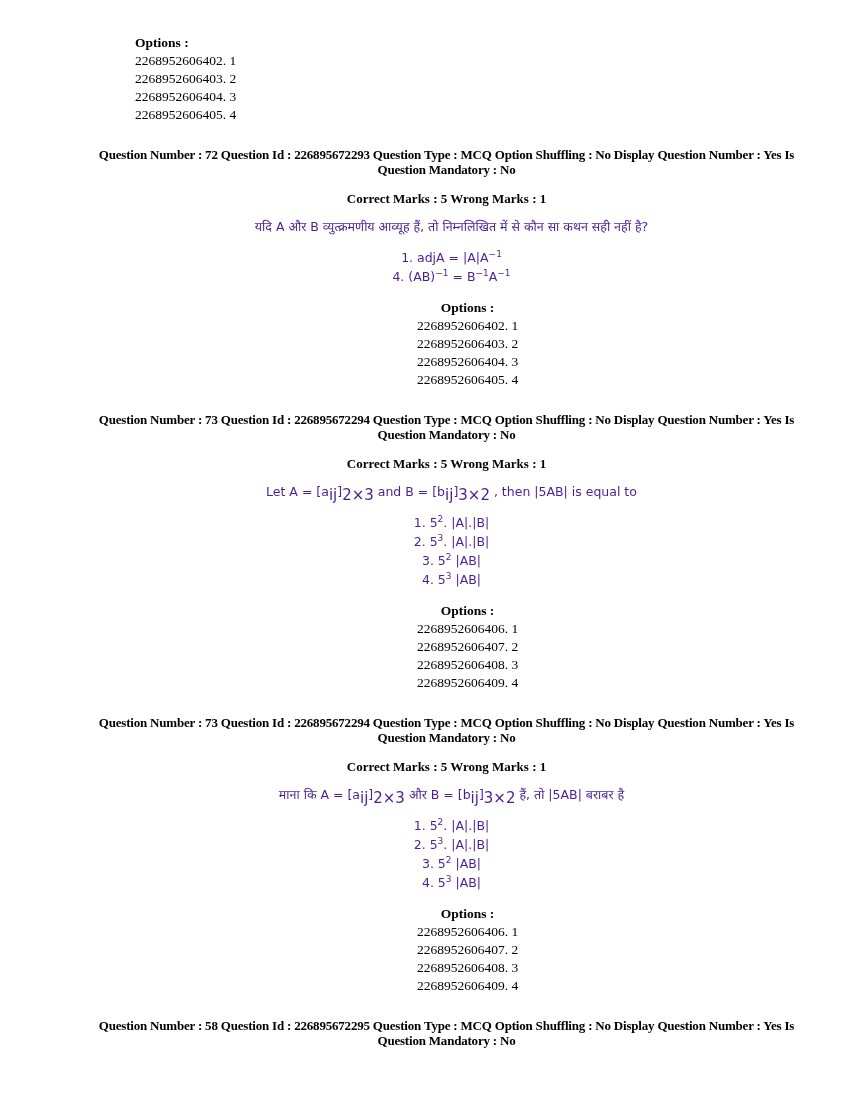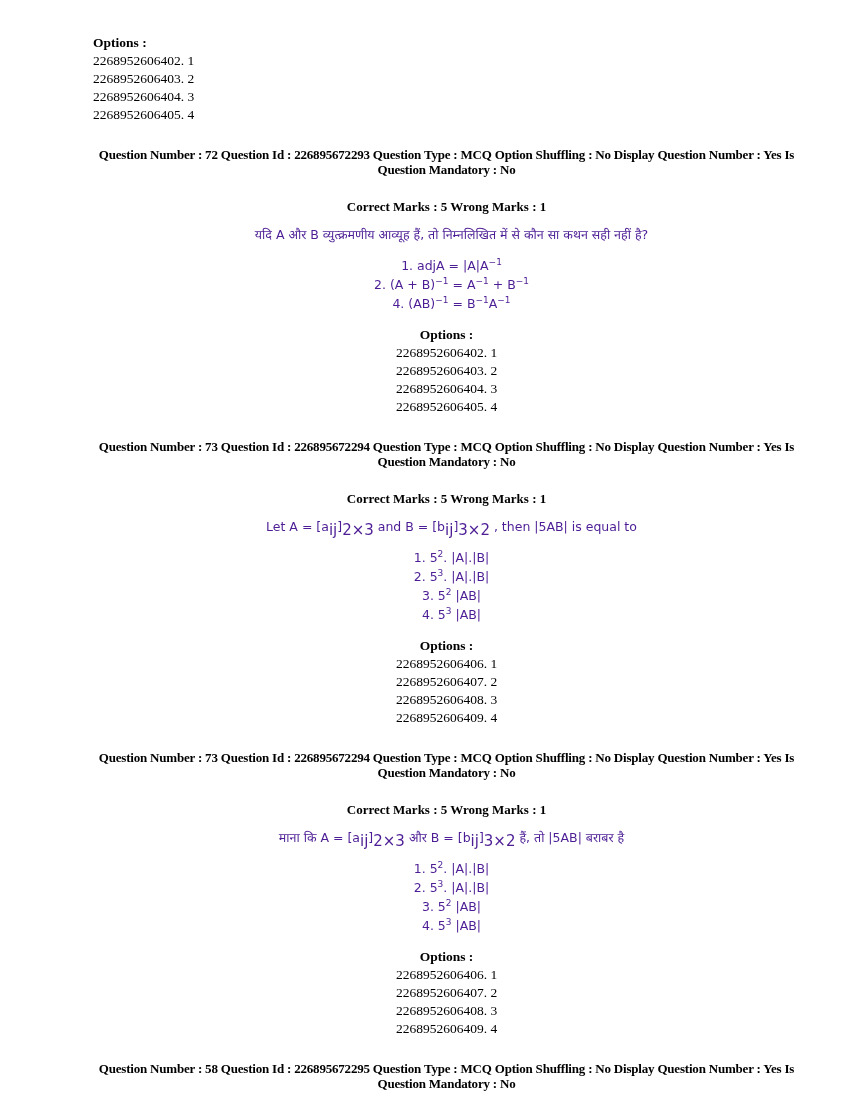--- a/index.html
+++ b/index.html
@@ -3,25 +3,25 @@
 <meta charset="utf-8">
 <style>
   html,body{margin:0;padding:0;background:#ffffff;}
   .page{
     width:850px;height:1100px;box-sizing:border-box;
     padding:34px 50px 0 93px;
     font-family:"Liberation Serif",serif;
     font-size:13.5px;color:#000000;background:#ffffff;
     overflow:hidden;
   }
-  .options-block{line-height:18px;}
+  .options-block{line-height:18px;margin-left:42px;}
   .options-block .opt-label{font-weight:bold;}
   .q-section{margin-top:23px;text-align:center;}
   .q-header{font-weight:bold;font-size:13px;line-height:15px;letter-spacing:-0.2px;white-space:nowrap;}
-  .q-marks{font-weight:bold;font-size:13px;line-height:15px;margin-top:22px;}
+  .q-marks{font-weight:bold;font-size:13px;line-height:15px;margin-top:14px;}
   .imgtext{font-family:"DejaVu Sans",sans-serif;color:#4c1d95;font-size:12.5px;}
   .q-body{margin:12px 0 0 10px;line-height:18px;}
   .q-choices{margin:12px 0 0 10px;line-height:19px;}
   .imgtext sup{font-size:9px;line-height:0;}
   .imgtext sub{font-size:15px;line-height:0;}
   .options-block.after{margin-top:13px;}
 </style>
 </head>
 <body>
 
@@ -35,21 +35,20 @@
     <div class="opt-line">2268952606405. 4</div>
   </section>
 
   <section class="q-section">
     <div class="q-header">Question Number : 72 Question Id : 226895672293 Question Type : MCQ Option Shuffling : No Display Question Number : Yes Is</div>
     <div class="q-header">Question Mandatory : No</div>
     <div class="q-marks">Correct Marks : 5 Wrong Marks : 1</div>
     <div class="q-body imgtext">यदि A और B व्युत्क्रमणीय आव्यूह हैं, तो निम्नलिखित में से कौन सा कथन सही नहीं है?</div>
     <div class="q-choices imgtext">
       <div class="choice">1. adjA = |A|A<sup>−1</sup></div>
-      <div class="choice">2. (A + B)<sup>−1</sup> = A<sup>−1</sup> + B<sup>−1</sup></div>
       <div class="choice">4. (AB)<sup>−1</sup> = B<sup>−1</sup>A<sup>−1</sup></div>
     </div>
     <div class="options-block after">
       <div class="opt-label">Options :</div>
       <div class="opt-line">2268952606402. 1</div>
       <div class="opt-line">2268952606403. 2</div>
       <div class="opt-line">2268952606404. 3</div>
       <div class="opt-line">2268952606405. 4</div>
     </div>
   </section>

